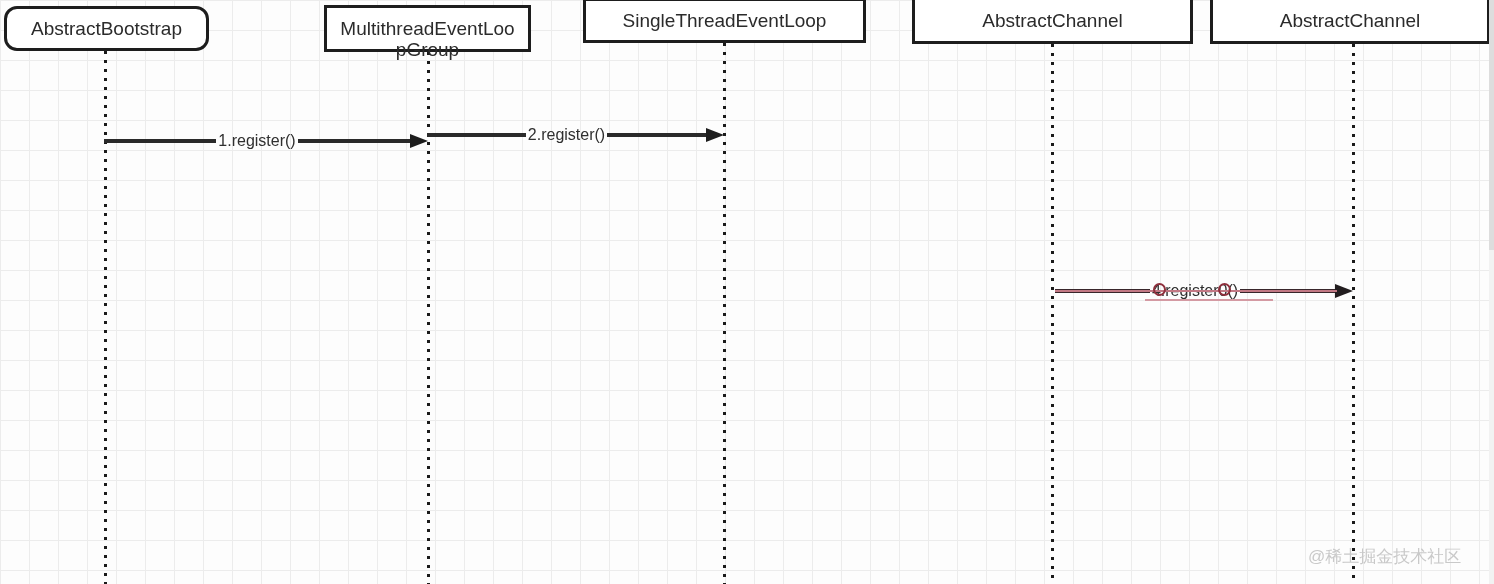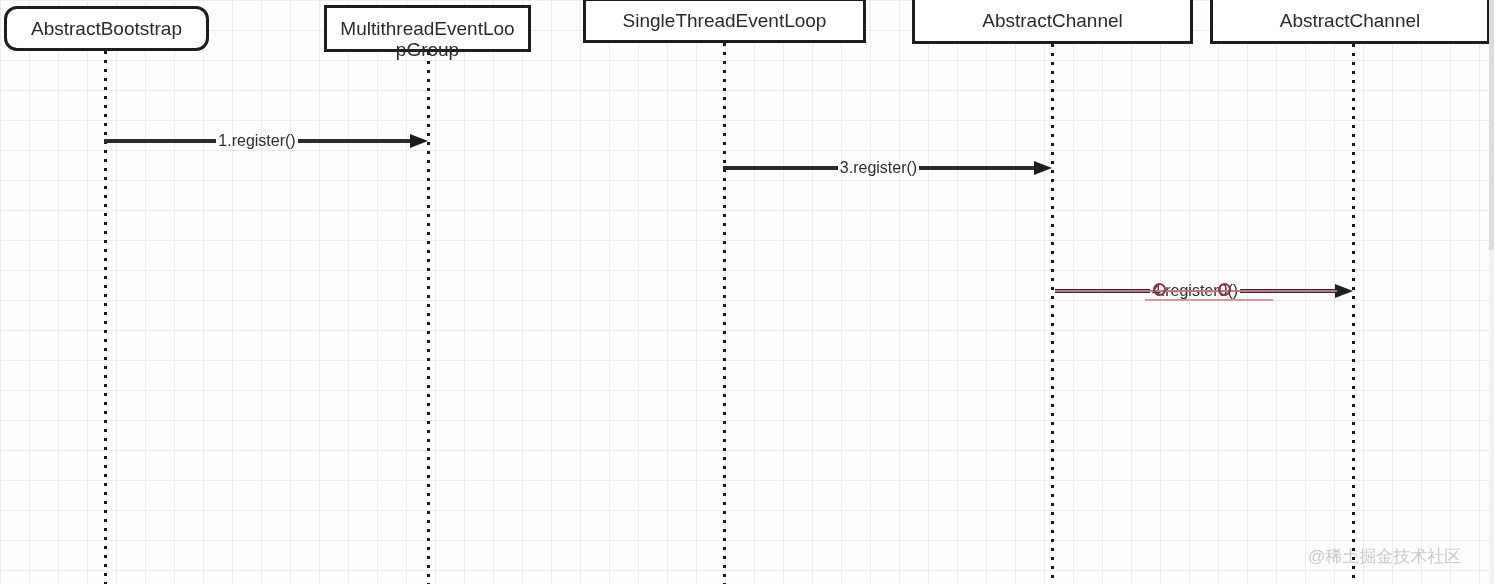--- a/index.html
+++ b/index.html
@@ -173,27 +173,27 @@
   <div class="lifeline" id="ll4"></div>
   <div class="lifeline" id="ll5"></div>
 
   <div class="message" id="msg1">
     <div class="seg"></div>
     <span class="message-label">1.register()</span>
     <div class="seg"></div>
     <div class="head"></div>
   </div>
 
-
-  <div class="message" id="msg3">
-    <div class="seg"></div>
-    <span class="message-label">3.register()</span>
+  <div class="message" id="msg2">
+    <div class="seg"></div>
+    <span class="message-label">2.register()</span>
     <div class="seg"></div>
     <div class="head"></div>
   </div>
+
 
   <div class="message" id="msg4">
     <div class="seg"></div>
     <span class="message-label">4.register0()</span>
     <div class="seg"></div>
     <div class="head"></div>
     <div class="strike-line"></div>
     <div class="strike-line lower"></div>
     <div class="circle-annotation" id="circ1"></div>
     <div class="circle-annotation" id="circ2"></div>

